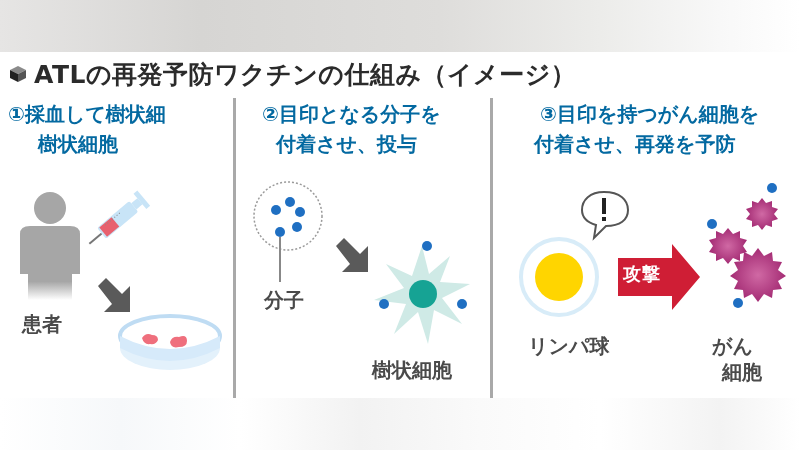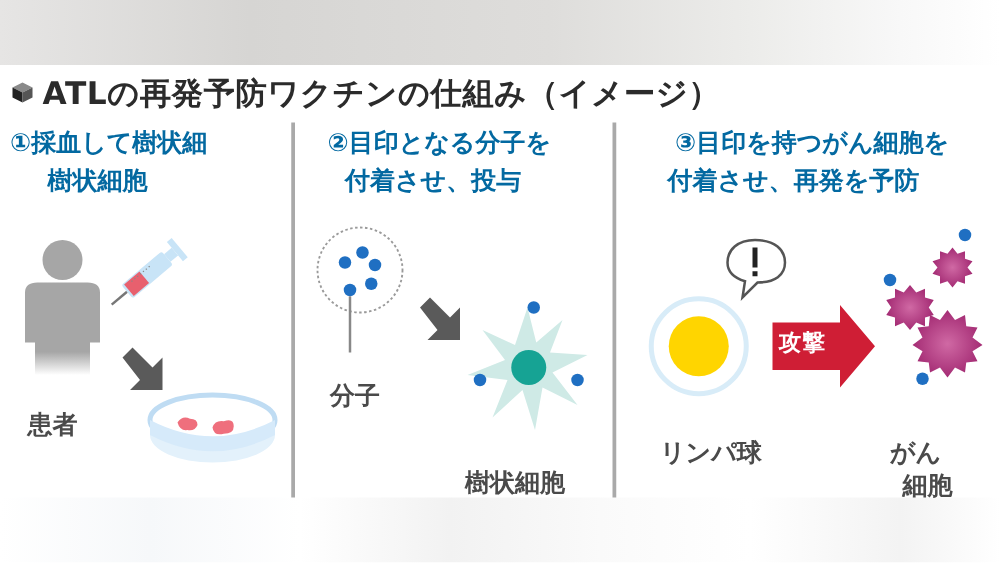--- a/index.html
+++ b/index.html
@@ -28,21 +28,21 @@
     }
     .divider {
       position: absolute; top: 98px; width: 3px; height: 300px; background: #a9a9a9;
     }
     .step-heading {
       position: absolute; font-size: 20px; font-weight: bold; color: #0369a1;
       line-height: 28px; white-space: nowrap;
     }
     .label {
       position: absolute; font-size: 20px; font-weight: bold; color: #4a4a4a;
-      white-space: nowrap; line-height: 24px; margin-top: 16px;
+      white-space: nowrap; line-height: 24px;
     }
     svg.abs { position: absolute; overflow: visible; }
     .attack-text {
       position: absolute; font-size: 18px; font-weight: bold; color: #ffffff;
       white-space: nowrap; letter-spacing: 1px;
     }
   </style>
 </head>
 <body>
 

